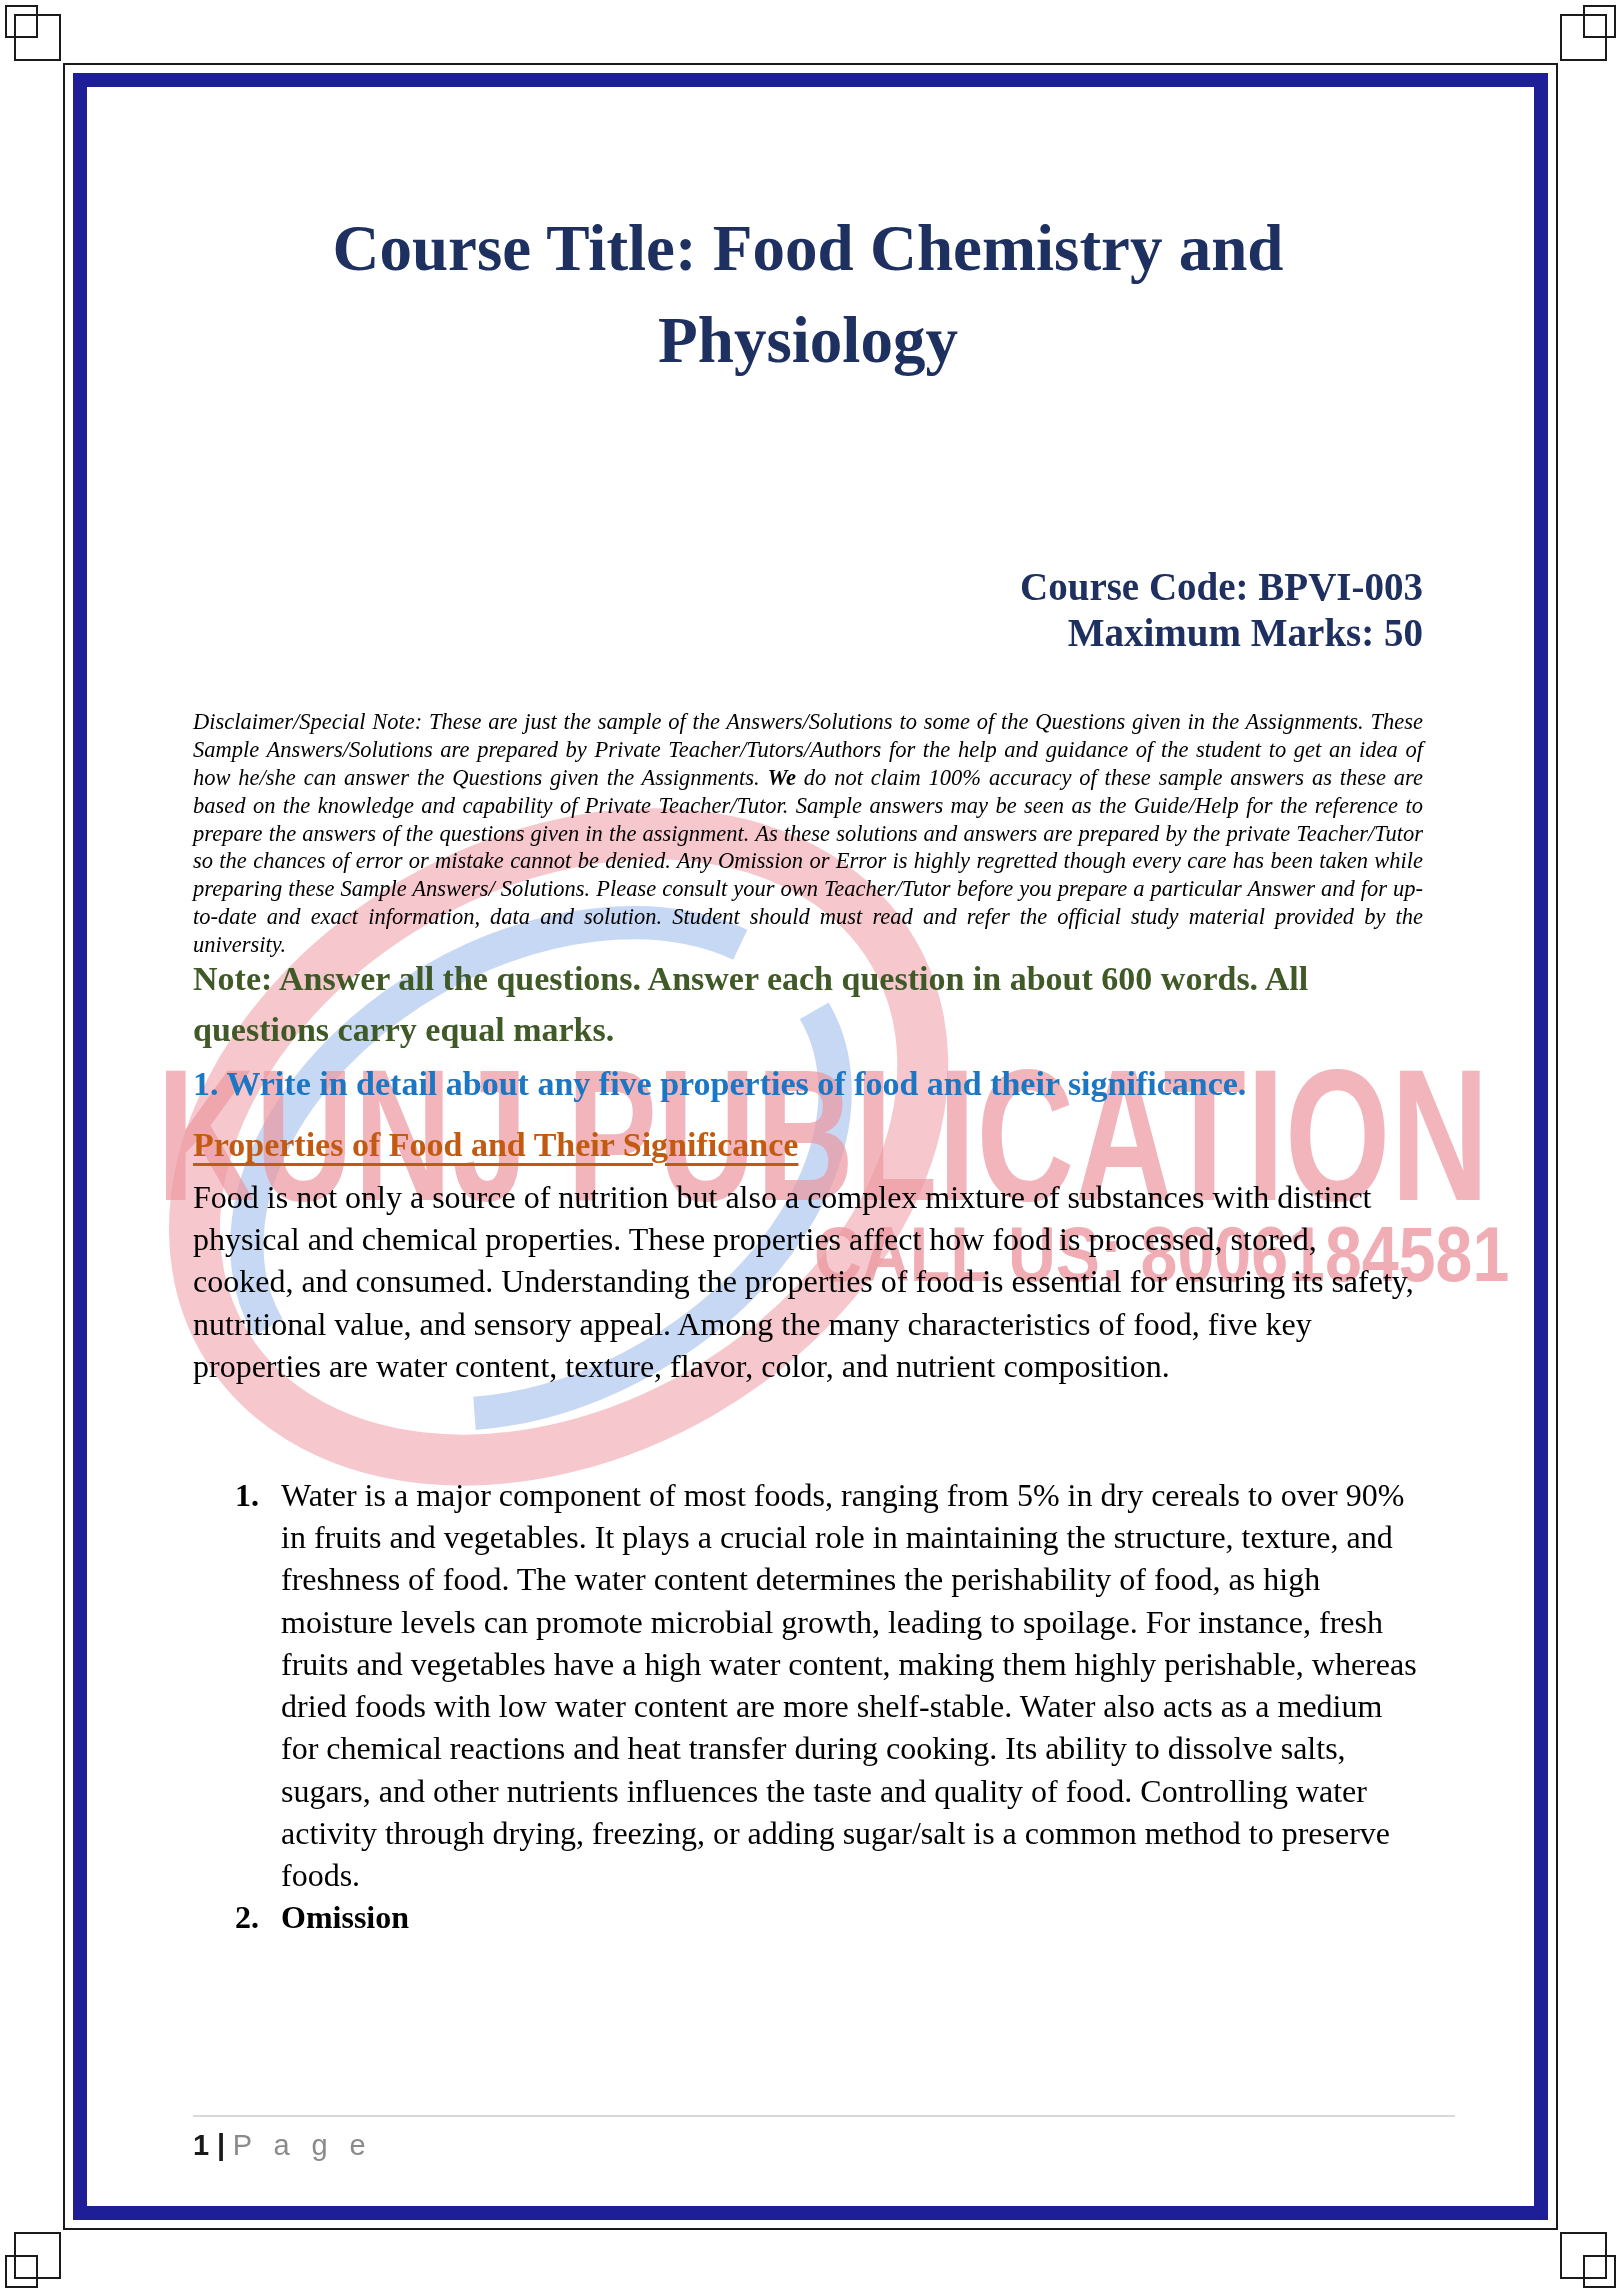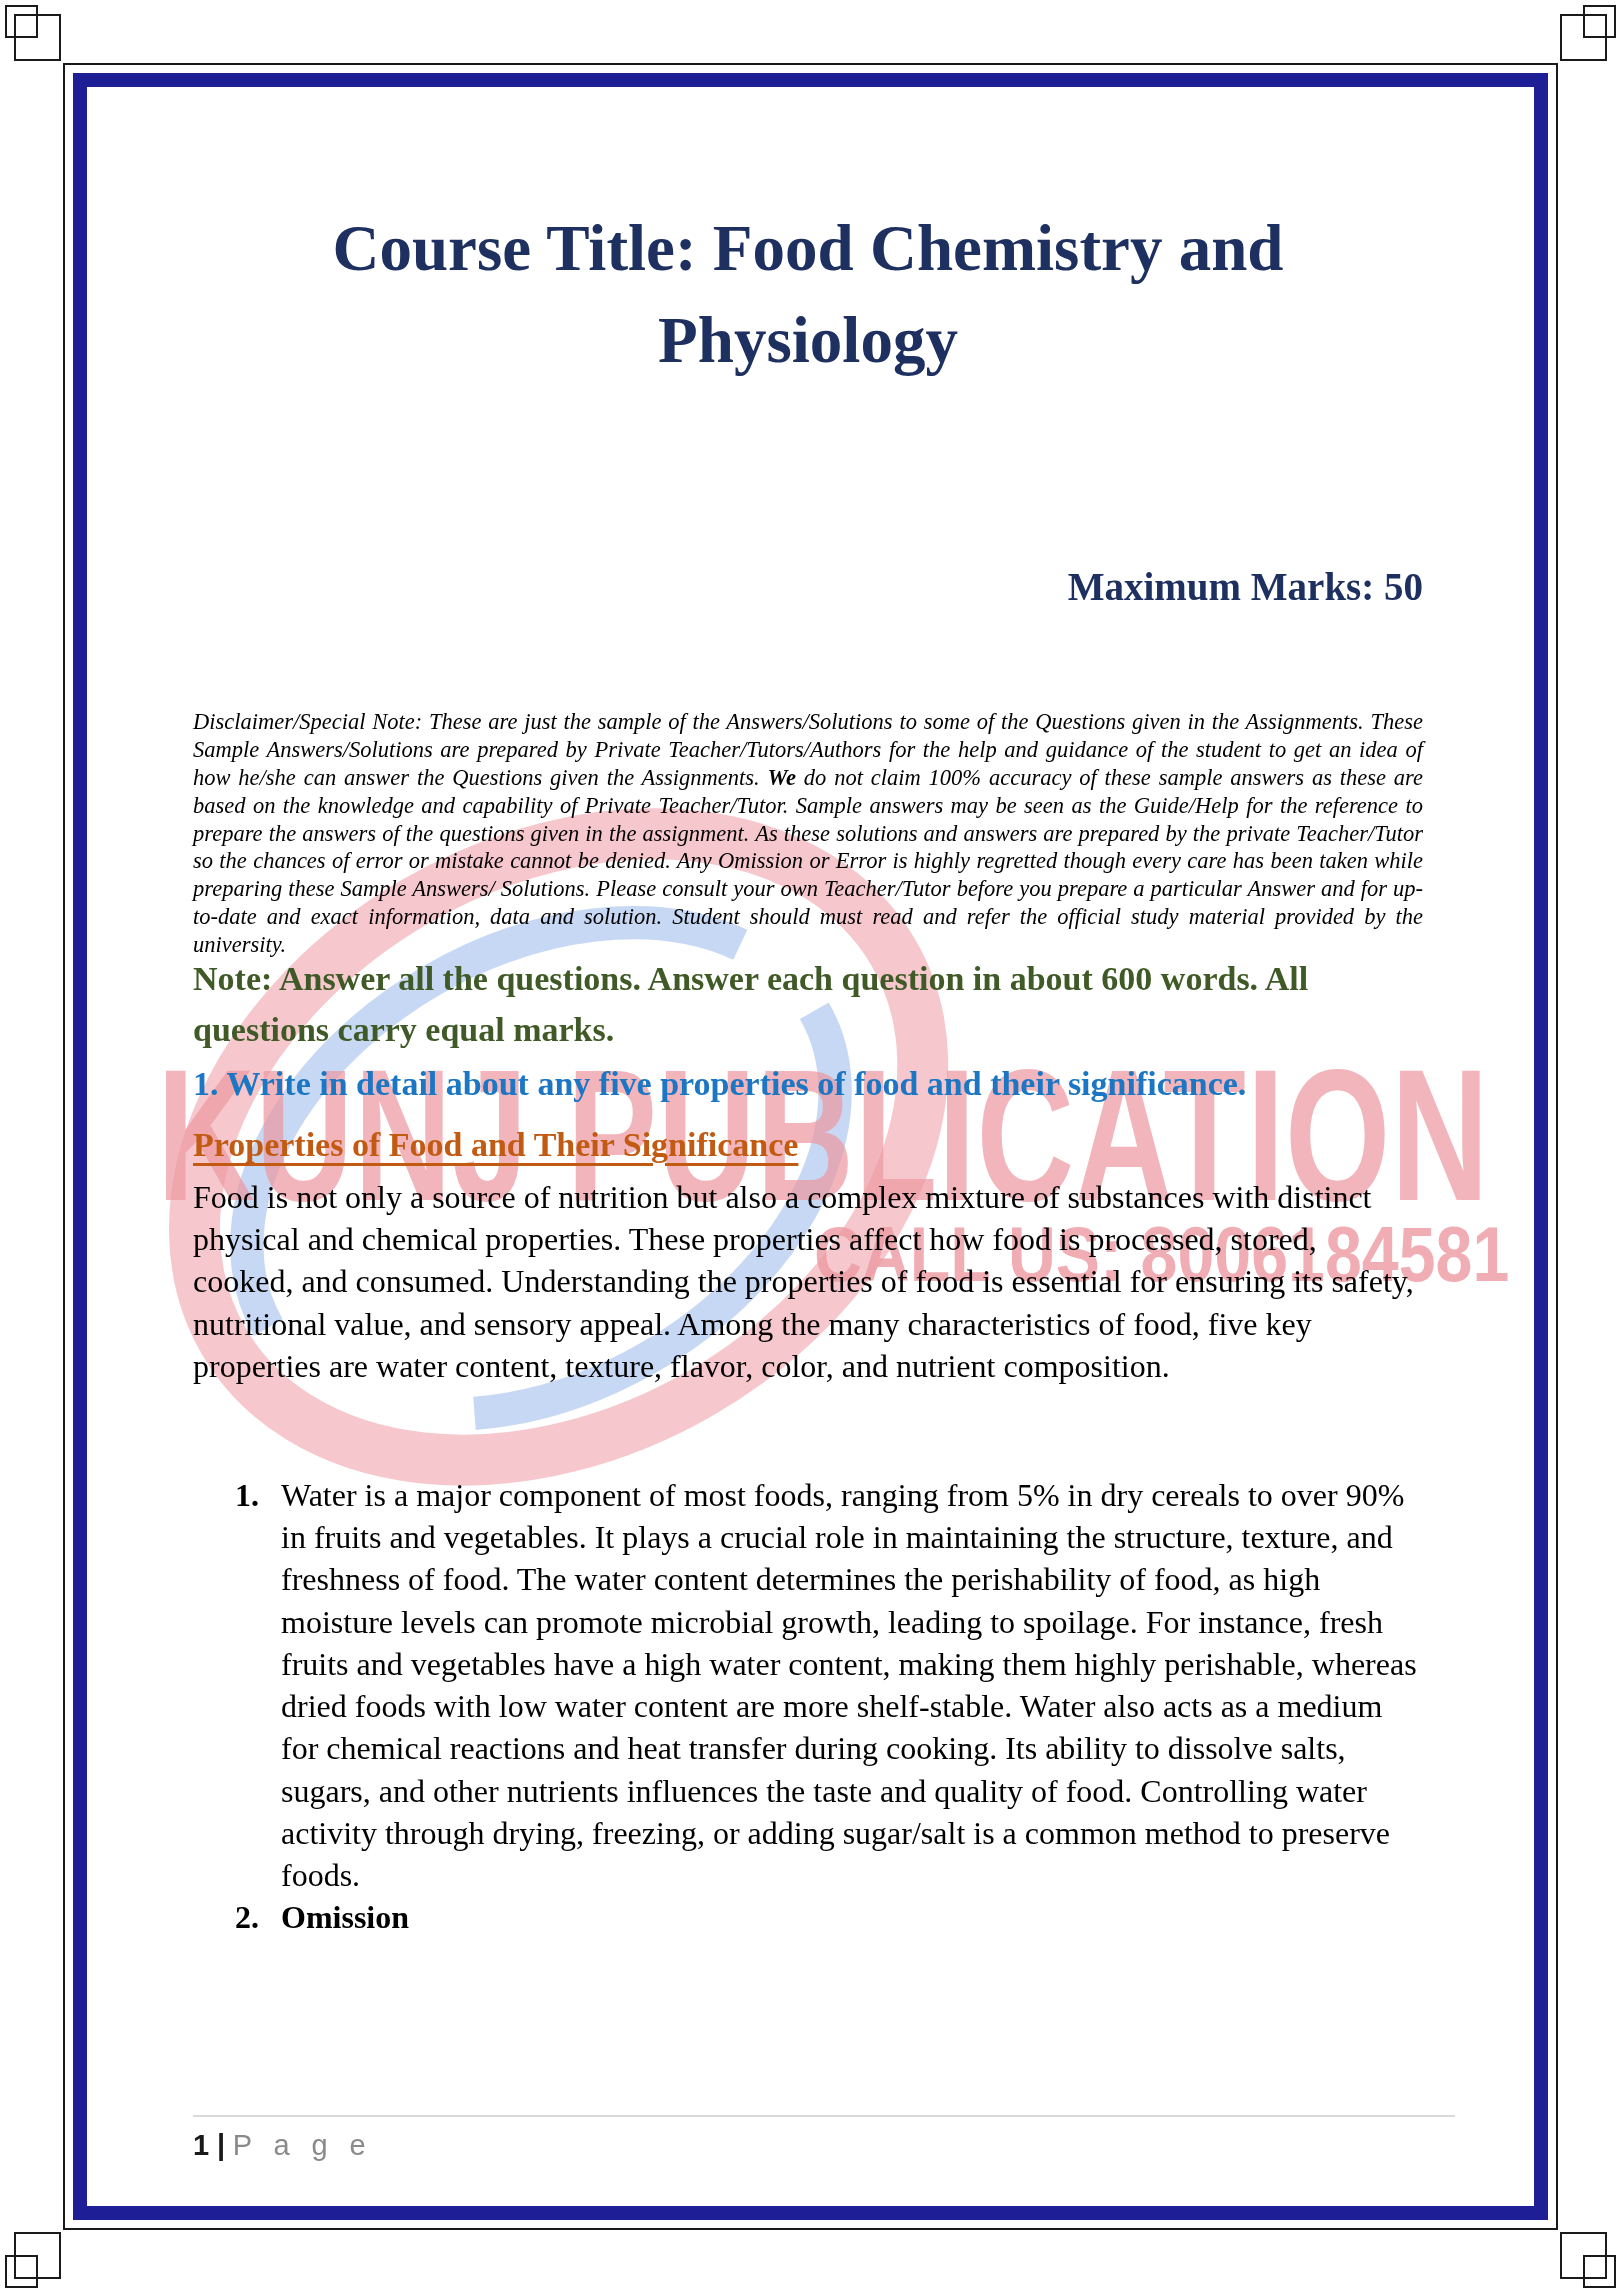--- a/index.html
+++ b/index.html
@@ -130,20 +130,21 @@
     <div class="wm-brand">KUNJ PUBLICATION</div>
     <div class="wm-call">CALL US: 8006184581</div>
   </div>
 
   <div class="content">
 
 
     <div class="doc-title">Course Title: Food Chemistry and Physiology</div>
 
     <div class="course-meta">
+      <div>Course Code: BPVI-003</div>
       <div>Maximum Marks: 50</div>
     </div>
 
     <div class="disclaimer"><span>Disclaimer/Special Note: These are just the sample of the Answers/Solutions to some of the Questions given in the Assignments. These Sample Answers/Solutions are prepared by Private Teacher/Tutors/Authors for the help and guidance of the student to get an idea of how he/she can answer the Questions given the Assignments. </span><span class="bold-we">We</span><span> do not claim 100% accuracy of these sample answers as these are based on the knowledge and capability of Private Teacher/Tutor. Sample answers may be seen as the Guide/Help for the reference to prepare the answers of the questions given in the assignment. As these solutions and answers are prepared by the private Teacher/Tutor so the chances of error or mistake cannot be denied. Any Omission or Error is highly regretted though every care has been taken while preparing these Sample Answers/ Solutions. Please consult your own Teacher/Tutor before you prepare a particular Answer and for up-to-date and exact information, data and solution. Student should must read and refer the official study material provided by the university.</span></div>
 
     <div class="note-text">Note: Answer all the questions. Answer each question in about 600 words. All questions carry equal marks.</div>
 
     <div class="question-heading">1. Write in detail about any five properties of food and their significance.</div>
 
     <div class="section-heading">

